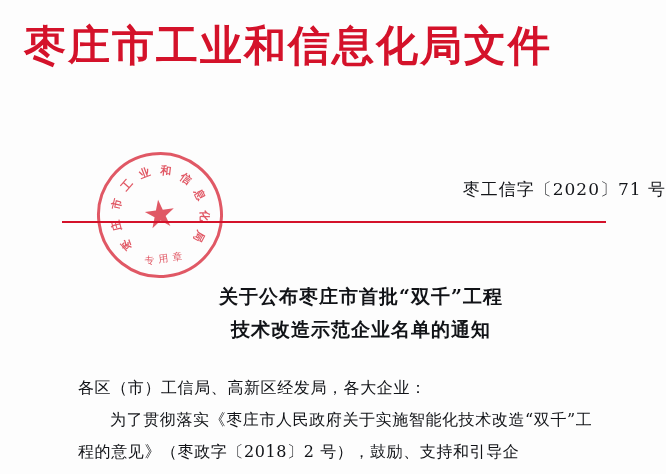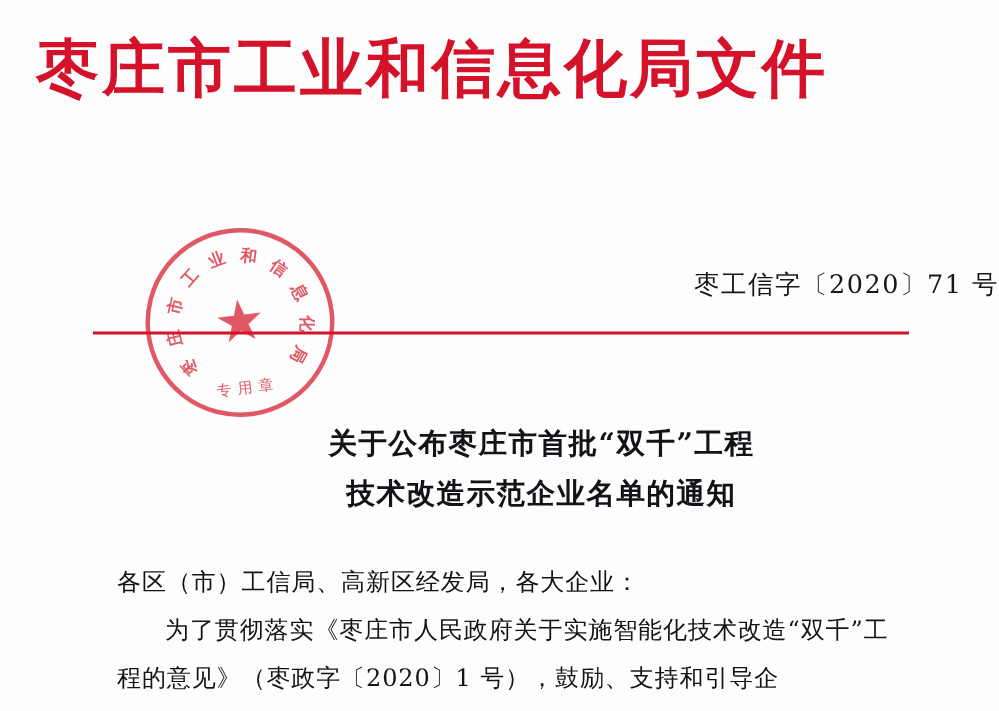--- a/index.html
+++ b/index.html
@@ -167,16 +167,16 @@
 
   <div class="redrule"></div>
 
   <div class="title">
     <div>关于公布枣庄市首批“双千”工程</div>
     <div>技术改造示范企业名单的通知</div>
   </div>
 
   <div class="body-block clipped">
     <div>各区（市）工信局、高新区经发局，各大企业：</div>
-    <div class="indent">为了贯彻落实《枣庄市人民政府关于实施智能化技术改造“双千”工程的意见》（枣政字〔2020〕1 号），鼓励、支持和引导企</div>
+    <div class="indent">为了贯彻落实《枣庄市人民政府关于实施智能化技术改造“双千”工程的意见》（枣政字〔2018〕2 号），鼓励、支持和引导企</div>
   </div>
 
 </div>
 
 </body></html>

